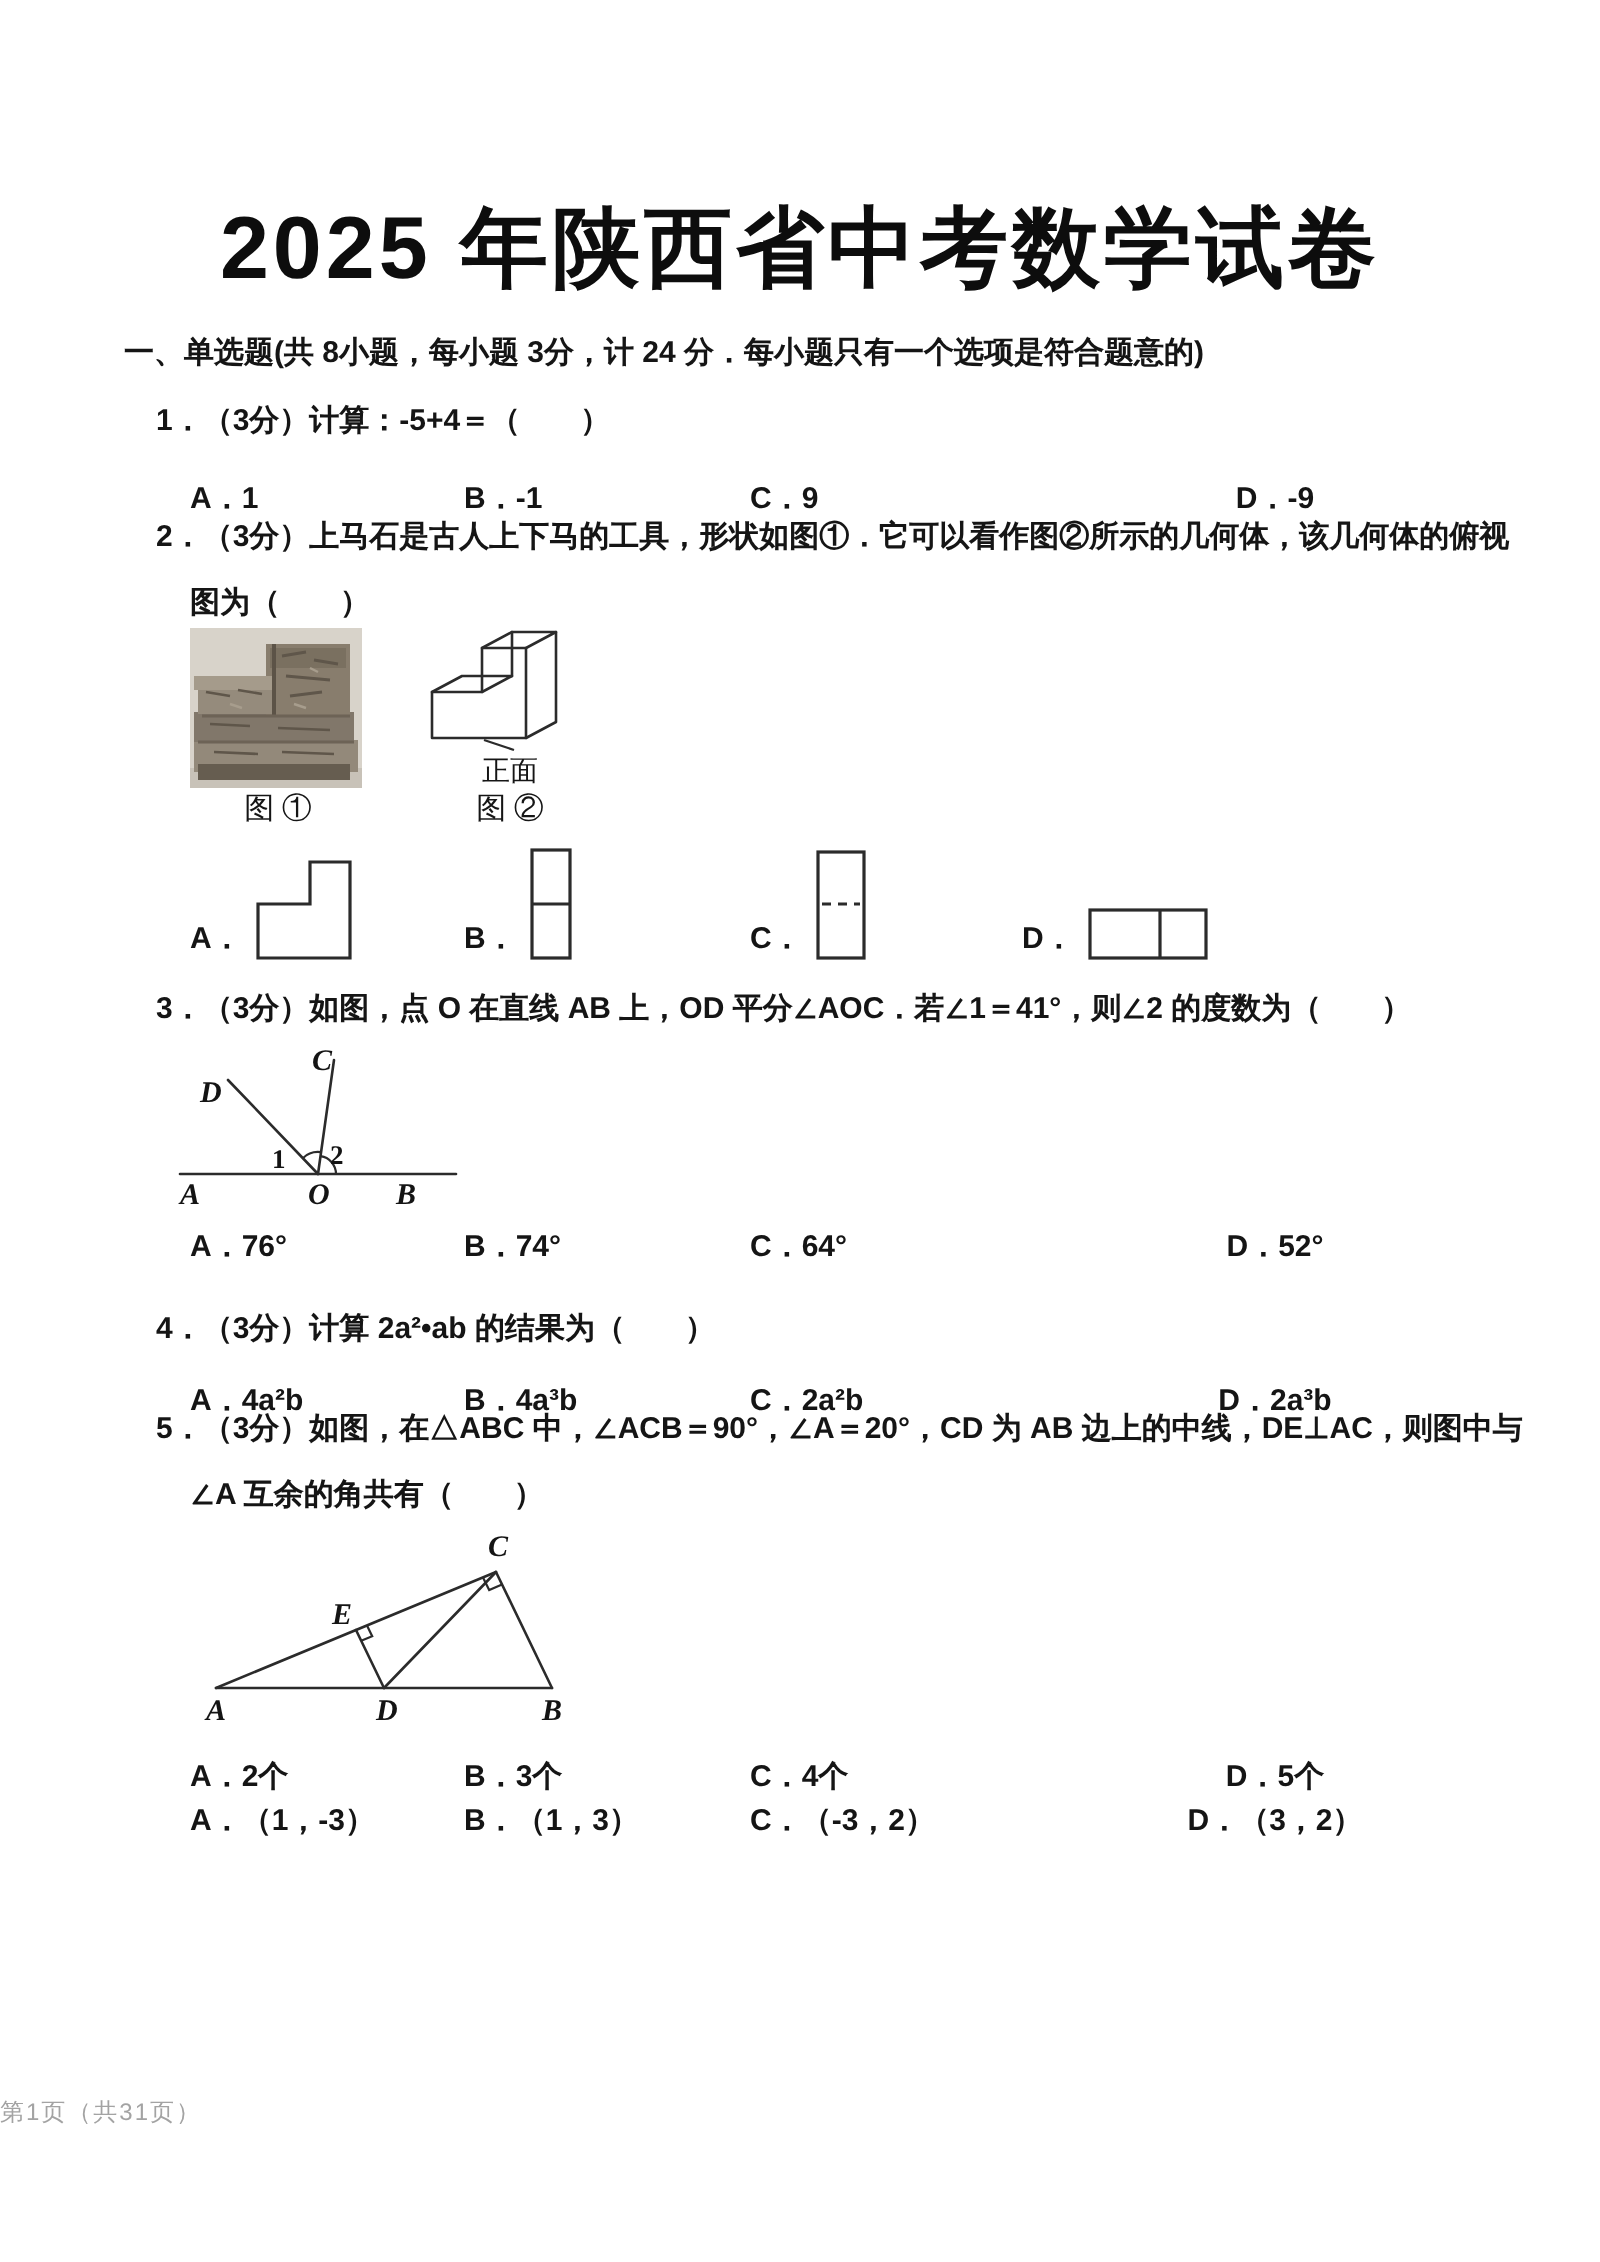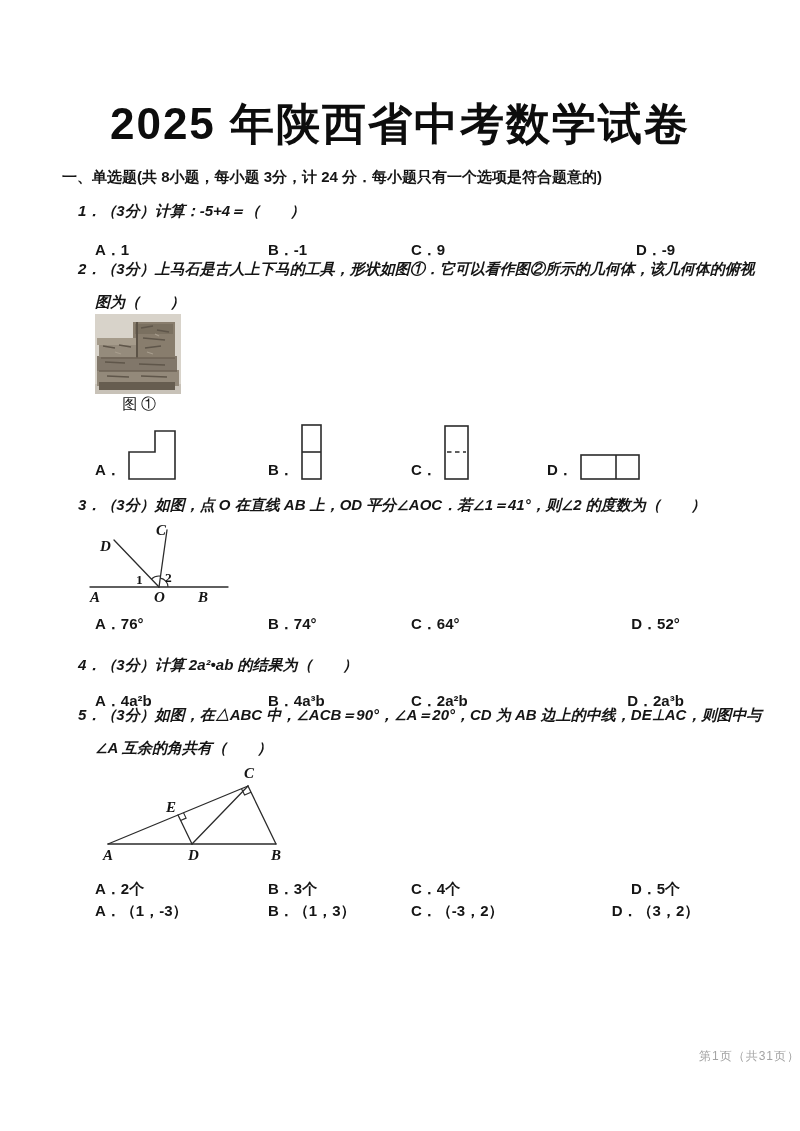--- a/index.html
+++ b/index.html
@@ -9,24 +9,24 @@
   }
   .title{
     position:absolute;top:95px;left:0;right:0;margin:0;
     text-align:center;font-size:44px;font-weight:800;letter-spacing:2px;color:#0d0d0d;
   }
   .section{
     position:absolute;top:166px;left:62px;right:28px;
     font-size:15px;font-weight:700;line-height:22px;
   }
   .q{position:absolute;left:78px;right:36px;font-size:15px;font-weight:600;}
-  .stem{padding-left:17px;text-indent:-17px;line-height:33px;font-style:italic;}
+  .stem{padding-left:17px;text-indent:-17px;line-height:33px;}
   .opts{display:flex;margin-left:17px;line-height:33px;}
   .opts .c1{width:137px;}
-  .opts .c2{width:143px;margin-left:36px;}
+  .opts .c2{width:143px;}
   .opts .c3{width:136px;}
   .opts .c4{flex:1;text-align:center;}
   .shape-opts{align-items:flex-end;line-height:20px;}
   .shape-cell{display:flex;align-items:flex-end;}
   .shape-cell svg{display:block;margin-left:7px;}
   .shape-cell .letter{display:inline-block;}
   .figrow{display:flex;margin-left:17px;margin-top:-4px;}
   .figcol{position:relative;height:100px;}
   .figcol-photo{width:88px;}
   .figcol-solid{width:92px;margin-left:26px;}
@@ -37,21 +37,21 @@
   .front-label{
     position:absolute;bottom:19px;left:0;right:0;text-align:center;
     font-size:14px;font-weight:400;
   }
   .geom{display:block;}
   .geom .edge{stroke:#2b2b2b;stroke-width:1.3;fill:none;stroke-linejoin:round;stroke-linecap:round;}
   .geom .thin{stroke:#2b2b2b;stroke-width:1.1;fill:none;}
   .geom text{font-family:"Liberation Serif",serif;font-style:italic;font-size:15px;fill:#141414;}
   .geom text.upright{font-style:normal;font-size:13.5px;}
   .footer{
-    position:absolute;top:1048px;left:0;right:0;text-align:right;
+    position:absolute;top:1048px;left:0;right:0;text-align:left;
     font-size:12px;color:#a3a3a3;letter-spacing:1px;
   }
 </style>
 </head>
 <body>
 
 <div class="page">
 
   <h1 class="title">2025 年陕西省中考数学试卷</h1>
 
@@ -82,20 +82,32 @@
           <rect x="40" y="10" width="38" height="10" fill="#7a7060"></rect>
           <rect x="4" y="28" width="38" height="15" fill="#958b7c"></rect>
           <rect x="2" y="24" width="40" height="7" fill="#a59b8b"></rect>
           <path d="M42,8 L42,44" stroke="#5c5347" stroke-width="2" fill="none"></path>
           <path d="M6,44 L80,44 M4,57 L82,57" stroke="#6d6356" stroke-width="1.5" fill="none"></path>
           <path d="M46,14 L58,12 M62,16 L74,18 M48,24 L70,26 M50,34 L66,32" stroke="#5f564a" stroke-width="1.4" fill="none"></path>
           <path d="M8,32 L20,34 M24,31 L36,33 M10,48 L30,49 M44,50 L70,51 M12,62 L34,63 M46,62 L72,63" stroke="#5f564a" stroke-width="1.3" fill="none"></path>
           <path d="M60,20 L64,22 M52,38 L58,40 M20,38 L26,40" stroke="#a79d8d" stroke-width="1.2" fill="none"></path>
         </svg>
         <div class="figcaption">图 ①</div>
+      </div>
+      <div class="figcol figcol-solid">
+        <svg class="geom" width="88" height="62" viewBox="0 0 88 62" style="margin:0 auto">
+          <path class="edge" d="M5,32 L30,32 L30,10 L52,10 L52,55 L5,55 Z"></path>
+          <path class="edge" d="M5,32 L20,24 L45,24 L30,32"></path>
+          <path class="edge" d="M30,10 L45,2 L67,2 L52,10"></path>
+          <path class="edge" d="M67,2 L67,47 L52,55"></path>
+          <path class="edge" d="M45,2 L45,24"></path>
+          <path class="thin" d="M31,56 L46,61"></path>
+        </svg>
+        <div class="front-label">正面</div>
+        <div class="figcaption">图 ②</div>
       </div>
     </div>
 
     <div class="opts shape-opts" style="margin-top:10px">
       <span class="c1 shape-cell">
         <span class="letter">A．</span>
         <svg width="48" height="50" viewBox="0 0 48 50">
           <polygon points="1,22 27,22 27,1 47,1 47,49 1,49" fill="none" stroke="#2b2b2b" stroke-width="1.6"></polygon>
         </svg>
       </span>

